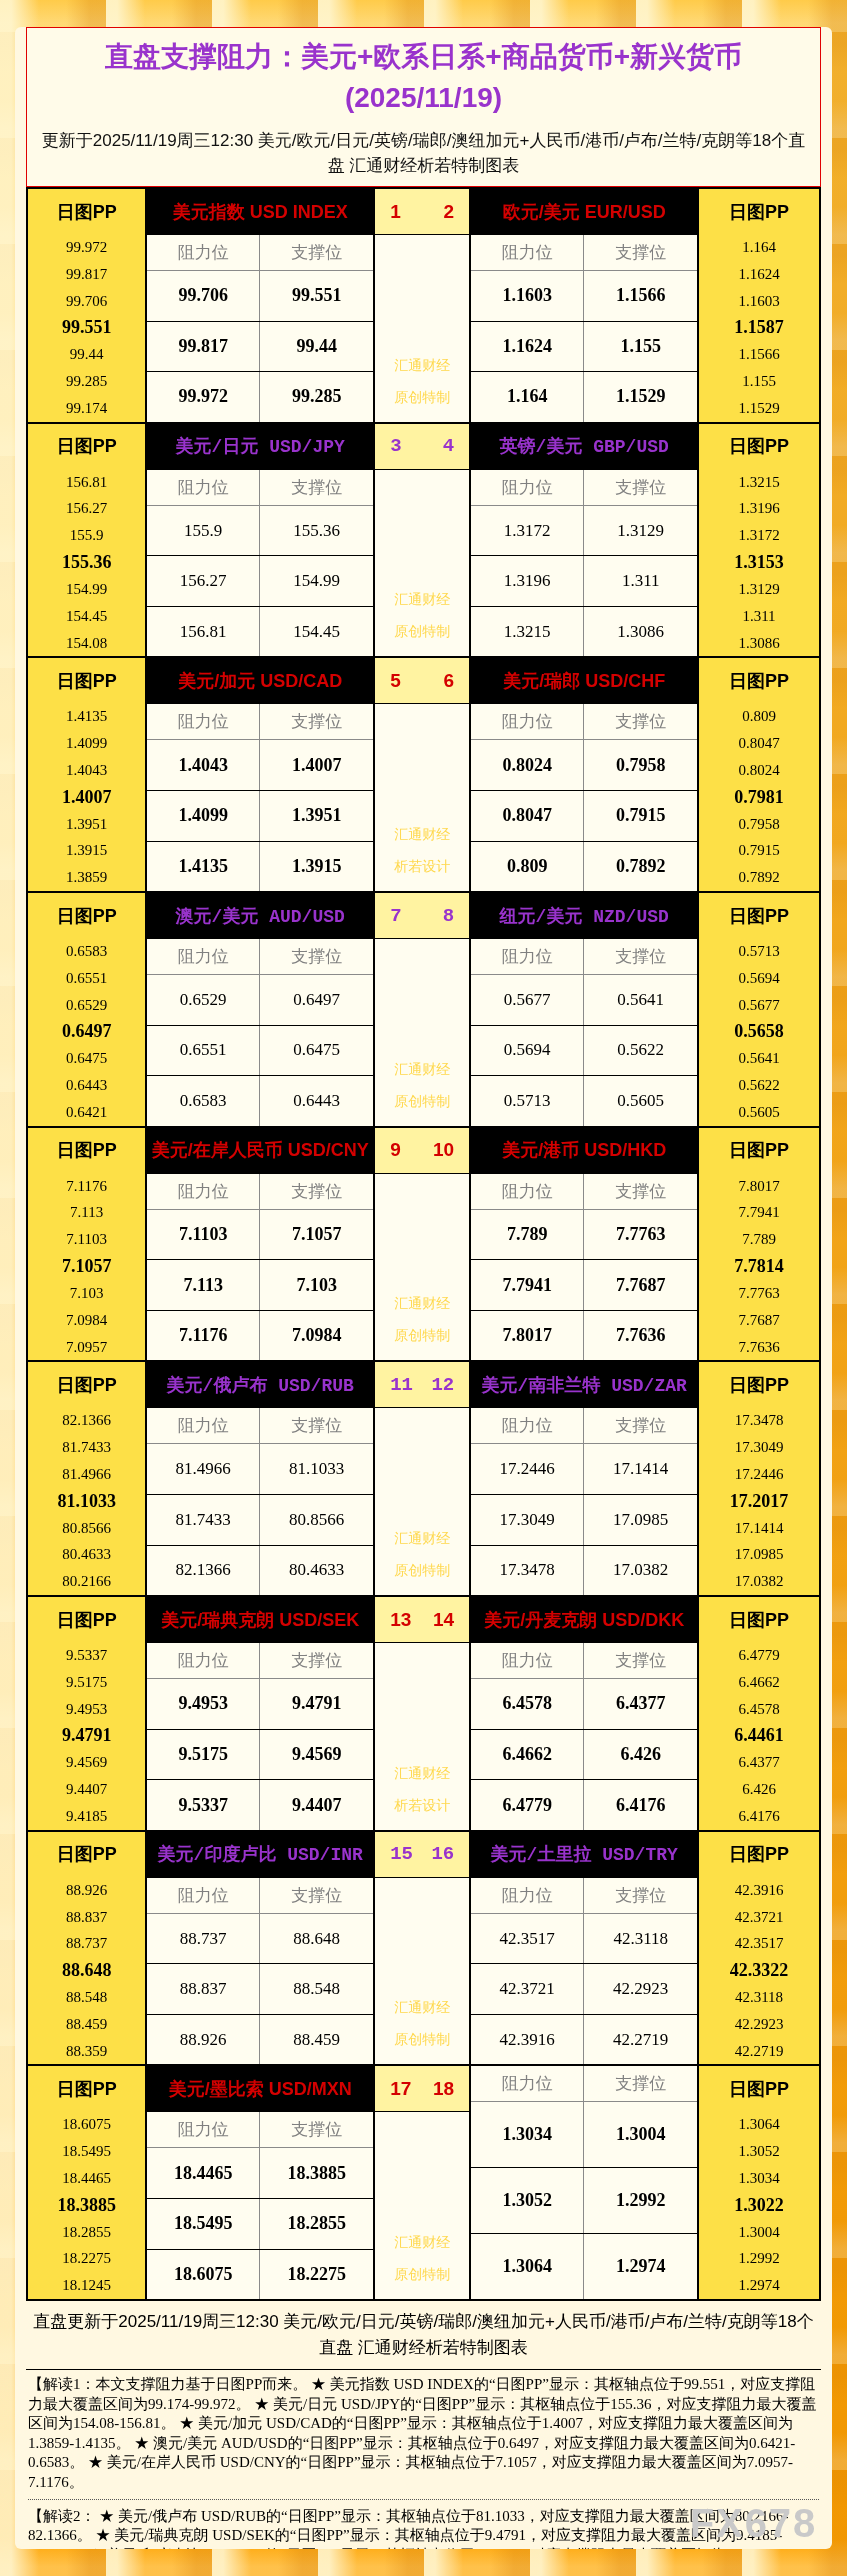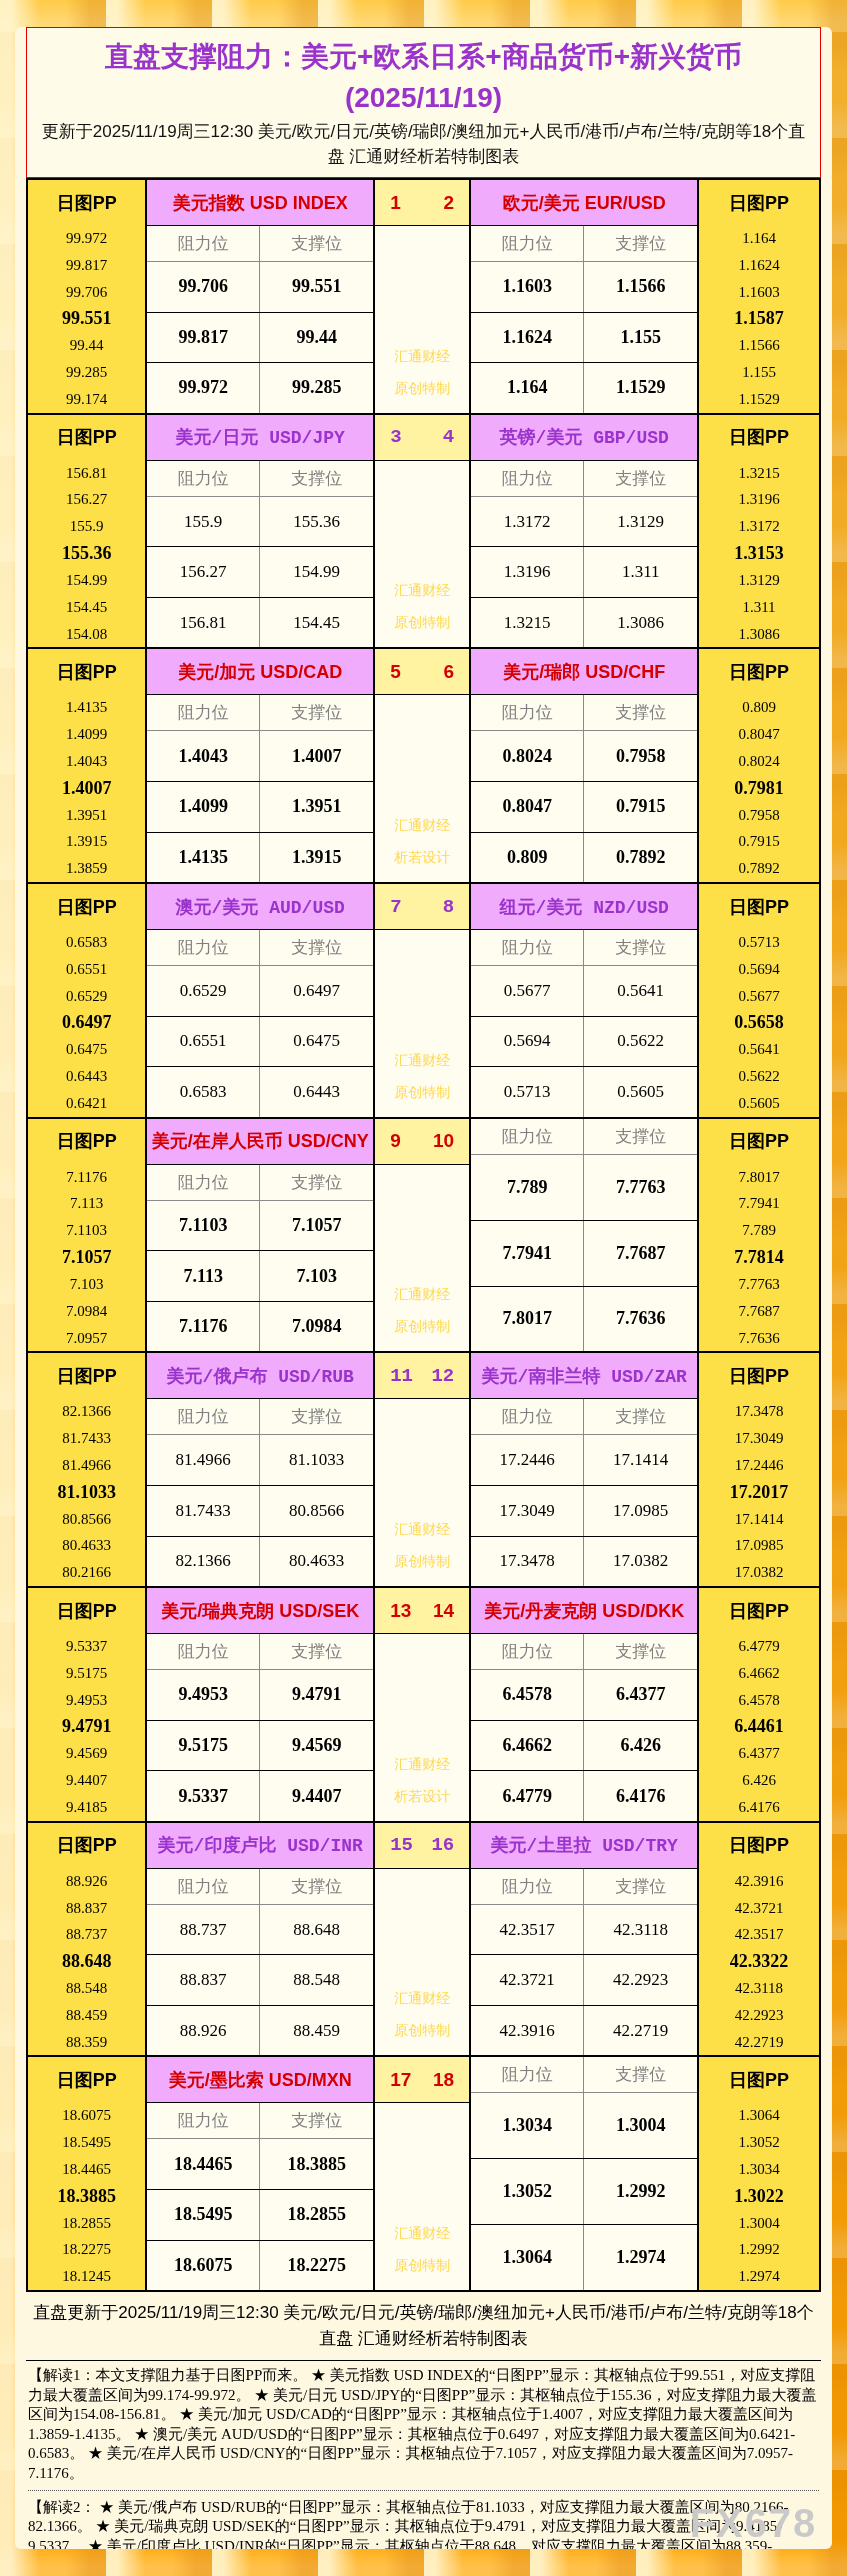--- a/index.html
+++ b/index.html
@@ -13,32 +13,32 @@
     font-family:"Liberation Sans",sans-serif;color:#000;
   }
   .sheet{
     position:absolute;top:27px;left:15px;right:15px;bottom:27px;
     background:#fff8e1;box-sizing:border-box;padding:0 11.2px;
     display:flex;flex-direction:column;overflow:hidden;border-radius:6px;
   }
   
   .titlebox{border:1.9px solid #e00000;background:#fffbe9;text-align:center;padding:9.4px 7.5px 7.5px;flex:0 0 auto;}
   .main-title{color:#9933cc;font-size:28px;font-weight:bold;line-height:1.45;}
-  .subtitle{color:#111;font-size:17px;line-height:1.5;margin-top:0;}
+  .subtitle{color:#111;font-size:17px;line-height:1.5;margin-top:9px;}
   
   .table{flex:0 0 auto;height:2110px;border:2.8px solid #000;background:#fffdf0;display:flex;flex-direction:column;}
   .block{flex:1;display:grid;grid-template-columns:117px 228px 96px 228px 1fr;min-height:0;}
   .block + .block{border-top:2.8px solid #000;}
   .pp{background:#fde047;display:flex;flex-direction:column;text-align:center;min-width:0;}
   .pp-right{border-left:2.8px solid #000;}
   .pp-head{flex:0 0 45px;display:flex;align-items:center;justify-content:center;font-weight:bold;font-size:18px;}
   .pp-val{flex:1;display:flex;align-items:center;justify-content:center;font-size:15px;font-family:"Liberation Serif",serif;}
   .pp-val.pivot{font-size:18px;font-weight:bold;}
   .ctable{border-left:2.8px solid #000;display:flex;flex-direction:column;background:#fffdf0;min-width:0;}
-  .ctitle{flex:0 0 45px;background:#f0abfc;border-bottom:1.9px solid #000;display:flex;align-items:center;justify-content:center;font-size:18px;font-weight:bold;white-space:nowrap;overflow:hidden;}
+  .ctitle{flex:0 0 45px;background:#000000;border-bottom:1.9px solid #000;display:flex;align-items:center;justify-content:center;font-size:18px;font-weight:bold;white-space:nowrap;overflow:hidden;}
   .block.red .ctitle,.block.red .mid-nums{color:#d40000;}
   .block.purple .ctitle,.block.purple .mid-nums{color:#9933cc;font-family:Liberation Mono, monospace;}
   .chead{flex:0 0 36px;display:grid;grid-template-columns:1fr 1fr;color:#808080;font-size:17px;}
   .chead span{display:flex;align-items:center;justify-content:center;border-bottom:1.9px solid #8a8a8a;text-align:center;}
   .chead span:first-child{border-right:1.9px solid #8a8a8a;}
   .crow{flex:1;display:grid;grid-template-columns:1fr 1fr;font-size:17px;font-family:"Liberation Serif",serif;}
   .crow span{display:flex;align-items:center;justify-content:center;}
   .crow span:first-child{border-right:1.9px solid #8a8a8a;}
   .crow + .crow{border-top:1.9px solid #000;}
   .bv .crow span{font-weight:bold;font-size:18px;}
@@ -381,20 +381,21 @@
       <div class="mid-nums">
         <span>9</span>
         <span>10</span>
       </div>
       <div class="wm">
         <span>汇通财经</span>
         <span>原创特制</span>
       </div>
     </div>
     <div class="ctable">
+      <div class="ctitle">美元/港币 USD/HKD</div>
       <div class="chead">
         <span>阻力位</span>
         <span>支撑位</span>
       </div>
       <div class="crow">
         <span>7.789</span>
         <span>7.7763</span>
       </div>
       <div class="crow">
         <span>7.7941</span>

